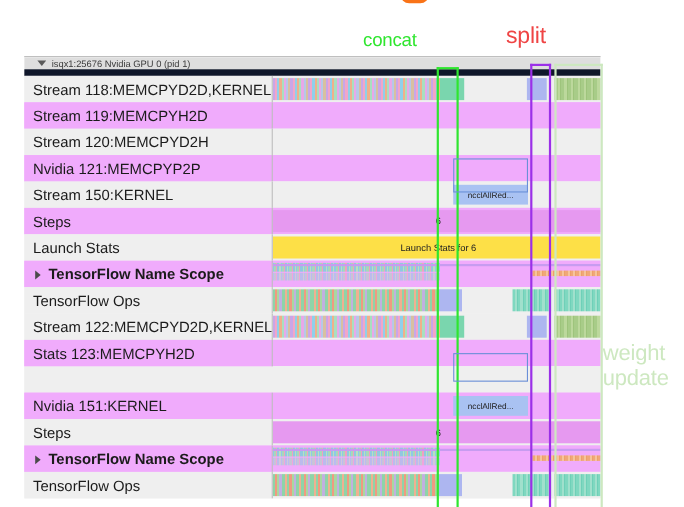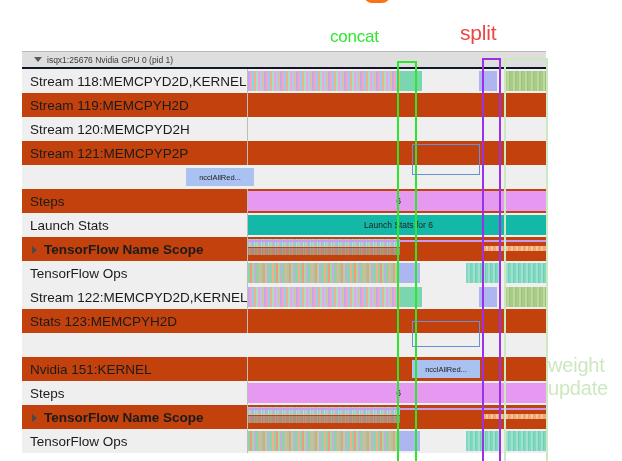--- a/index.html
+++ b/index.html
@@ -18,60 +18,60 @@
     font-family: "Liberation Sans", sans-serif;
     white-space: nowrap;
     line-height: 1;
     letter-spacing: -0.2px;
   }
   #annot-concat { left: 330px; top: 28px; font-size: 17px; color: #2FE62F; }
   #annot-split  { left: 460px; top: 22px; font-size: 21px; color: #ef4444; }
   #annot-nccl   { left: 428px; top: 104px; font-size: 19px; color: #6A8FD8; }
   #annot-weight {
     left: 548px; top: 310px; font-size: 20px; color: #CDE8C0;
-    line-height: 1.15; white-space: pre-line; margin-top: 44px;
+    line-height: 1.15; white-space: pre-line;
   }
   #orange-clip {
     position: absolute; left: 364px; top: -6px;
     width: 26px; height: 9px; border-radius: 0 0 8px 8px;
     background: #F97317;
   }
 
   
   #viewer {
     position: absolute; left: 22px; top: 51px;
     width: 524px; height: 410px;
     background: #fff;
     border-top: 1px solid #b9b9b9;
     overflow: hidden;
   }
   .grp-header {
     position: relative;
     height: 17px;
     background: #dedede;
-    border-bottom: 2px solid #0f172a;
+    border-bottom: 6px solid #0f172a;
     display: flex; align-items: center;
     padding-left: 12px;
     font-size: 8.5px;
     color: #3a3a3a;
   }
   .grp-header .tri {
     width: 0; height: 0;
     border-left: 4px solid transparent;
     border-right: 4px solid transparent;
     border-top: 5px solid #5a5a5a;
     margin-right: 5px;
     flex: none;
   }
   .row {
     position: relative;
     height: 24px;
     display: flex;
     align-items: center;
-    background: #c2410c;
+    background: #f0abfc;
   }
   .row.alt { background: #efefef; }
   .row .label {
     width: 226px; flex: none;
     padding-left: 8px;
     font-size: 13.5px;
     color: #1b1b1b;
     white-space: nowrap;
     overflow: hidden;
     background: inherit;
@@ -179,25 +179,28 @@
         <div class="track"></div>
       </div>
       <div class="row alt">
         <div class="label">
           <span>Stream 120:MEMCPYD2H</span>
         </div>
         <div class="track"></div>
       </div>
       <div class="row">
         <div class="label">
-          <span>Stream 121:MEMCPYP2P</span>
-        </div>
-        <div class="track"></div>
-      </div>
-      <div class="row alt">
+          <span>Nvidia 121:MEMCPYP2P</span>
+        </div>
+        <div class="track"></div>
+      </div>
+      <div class="row alt">
+        <div class="label">
+          <span>Stream 150:KERNEL</span>
+        </div>
         <div class="track">
           <div class="bar " style="left: 164px; width: 68px;;top:3px;bottom:3px;background:#a9c2f2;">
             <div class="bar-label small">ncclAllRed...</div>
           </div>
         </div>
       </div>
       <div class="row">
         <div class="label">
           <span>Steps</span>
         </div>
@@ -205,21 +208,21 @@
           <div class="bar " style="left: 0px; width: 301px;;top:2px;bottom:2px;background:#e699f0;">
             <div class="bar-label">6</div>
           </div>
         </div>
       </div>
       <div class="row alt">
         <div class="label">
           <span>Launch Stats</span>
         </div>
         <div class="track">
-          <div class="bar " style="left: 0px; width: 301px;;top:2px;bottom:2px;background:#14b8a6;">
+          <div class="bar " style="left: 0px; width: 301px;;top:2px;bottom:2px;background:#fde047;">
             <div class="bar-label">Launch Stats for 6</div>
           </div>
         </div>
       </div>
       <div class="row">
         <div class="label indent">
           <span class="tri-s"></span>
           <span>TensorFlow Name Scope</span>
         </div>
         <div class="track">

